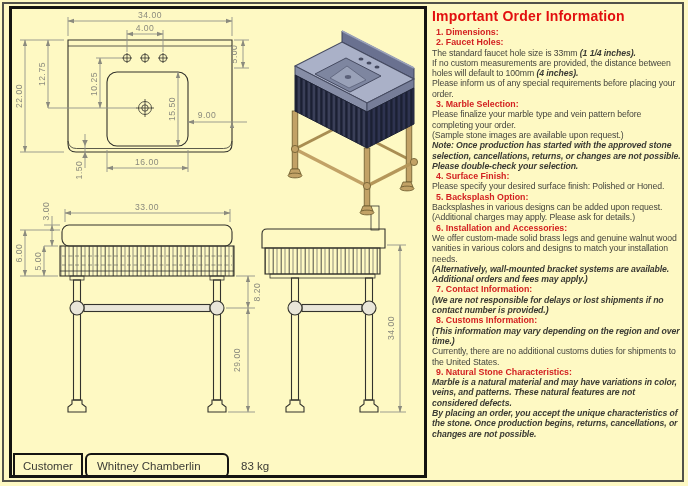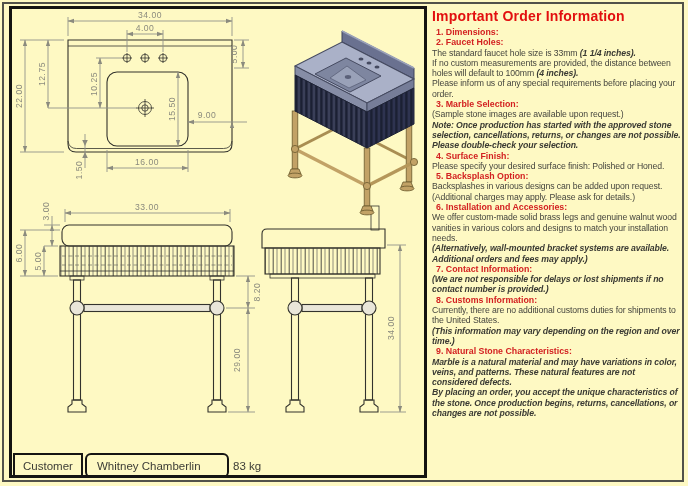--- a/index.html
+++ b/index.html
@@ -8,21 +8,21 @@
   .outer-line{position:absolute;left:2px;top:2px;width:678px;height:476px;border:2px solid #52524a;}
   .drawing-frame{position:absolute;left:9px;top:6px;width:412px;height:466px;border:3px solid #141412;}
   .drawing-svg{position:absolute;left:0;top:0;}
 
   
   .title-block{position:absolute;left:13px;top:453px;height:25px;display:flex;align-items:stretch;
                color:#3c3c36;font-size:11.5px;}
   .tb-cell{border:2px solid #151513;display:flex;align-items:center;box-sizing:border-box;}
   .tb-label{width:70px;justify-content:center;}
   .tb-value{width:144px;padding-left:10px;margin-left:2px;border-radius:6px;}
-  .tb-weight{display:flex;align-items:center;padding-left:4px;}
+  .tb-weight{display:flex;align-items:center;padding-left:12px;}
 
   
   .info-panel{position:absolute;left:432px;top:7px;width:250px;height:472px;overflow:hidden;
               color:#45453e;}
   .info-title{font-size:14px;font-weight:bold;color:#e20f0f;margin:1px 0 3px 0;letter-spacing:.2px;}
   .sec-h{color:#d32121;font-weight:bold;font-size:8.8px;line-height:10.3px;padding-left:4px;}
   .sec-p{font-size:8.7px;line-height:10.3px;letter-spacing:-0.1px;}
   .sec-p .em{font-weight:bold;font-style:italic;color:#3a3a33;}
 
   
@@ -253,33 +253,34 @@
 
   <div class="info-panel">
     <div class="info-title">Important Order Information</div>
     <div>
         <div class="sec-h">1. Dimensions:</div>
         <div class="sec-h">2. Faucet Holes:</div>
         <div class="sec-p"><span>The standard faucet hole size is 33mm </span><span class="em">(1 1/4 inches).</span></div>
         <div class="sec-p"><span>If no custom measurements are provided, the distance between holes will default to 100mm </span><span class="em">(4 inches).</span></div>
         <div class="sec-p"><span>Please inform us of any special requirements before placing your order.</span></div>
         <div class="sec-h">3. Marble Selection:</div>
+        <div class="sec-p"><span>Please finalize your marble type and vein pattern before completing your order.</span></div>
         <div class="sec-p"><span>(Sample stone images are available upon request.)</span></div>
         <div class="sec-p"><span class="em">Note: Once production has started with the approved stone selection, cancellations, returns, or changes are not possible. Please double-check your selection.</span></div>
         <div class="sec-h">4. Surface Finish:</div>
         <div class="sec-p"><span>Please specify your desired surface finish: Polished or Honed.</span></div>
         <div class="sec-h">5. Backsplash Option:</div>
         <div class="sec-p"><span>Backsplashes in various designs can be added upon request.</span></div>
         <div class="sec-p"><span>(Additional charges may apply. Please ask for details.)</span></div>
         <div class="sec-h">6. Installation and Accessories:</div>
         <div class="sec-p"><span>We offer custom-made solid brass legs and genuine walnut wood vanities in various colors and designs to match your installation needs.</span></div>
         <div class="sec-p"><span class="em">(Alternatively, wall-mounted bracket systems are available. Additional orders and fees may apply.)</span></div>
         <div class="sec-h">7. Contact Information:</div>
         <div class="sec-p"><span class="em">(We are not responsible for delays or lost shipments if no contact number is provided.)</span></div>
         <div class="sec-h">8. Customs Information:</div>
+        <div class="sec-p"><span class="em">(This information may vary depending on the region and over time.)</span></div>
         <div class="sec-p"><span>Currently, there are no additional customs duties for shipments to the United States.</span></div>
-        <div class="sec-p"><span class="em">(This information may vary depending on the region and over time.)</span></div>
         <div class="sec-h">9. Natural Stone Characteristics:</div>
         <div class="sec-p"><span class="em">Marble is a natural material and may have variations in color, veins, and patterns. These natural features are not considered defects.</span></div>
         <div class="sec-p"><span class="em">By placing an order, you accept the unique characteristics of the stone. Once production begins, returns, cancellations, or changes are not possible.</span></div>
       </div>
   </div>
 </div>
 
 </body></html>

